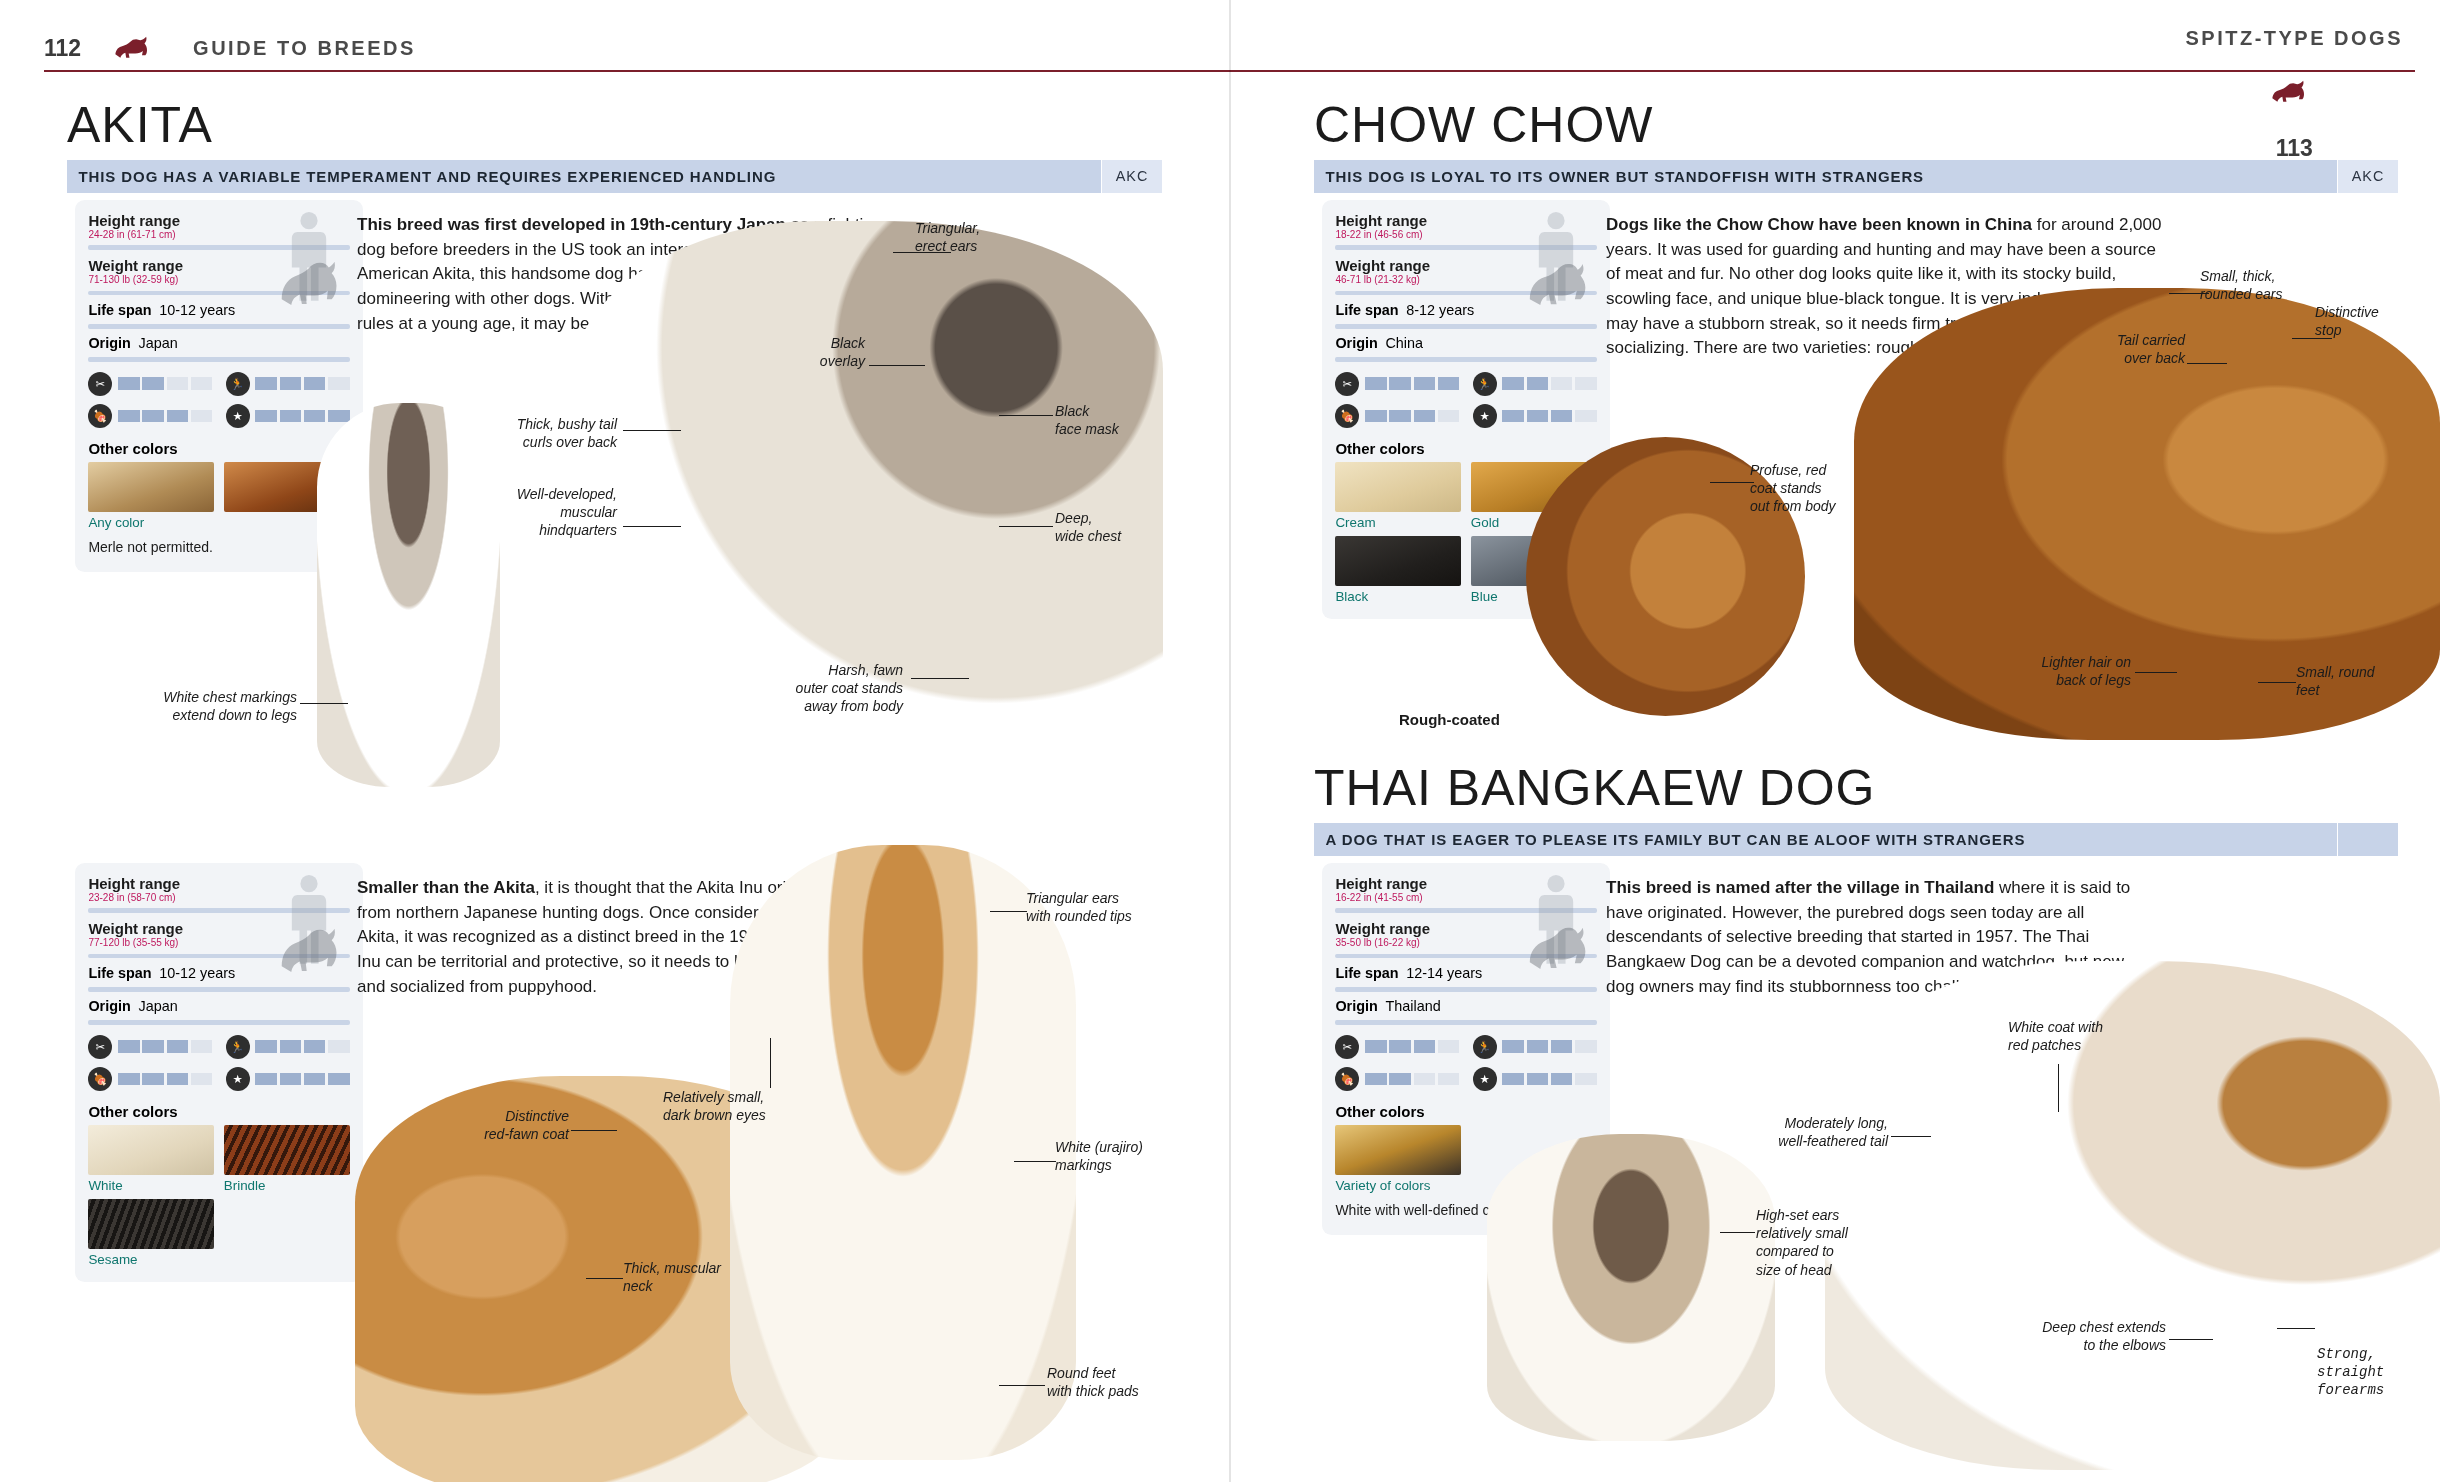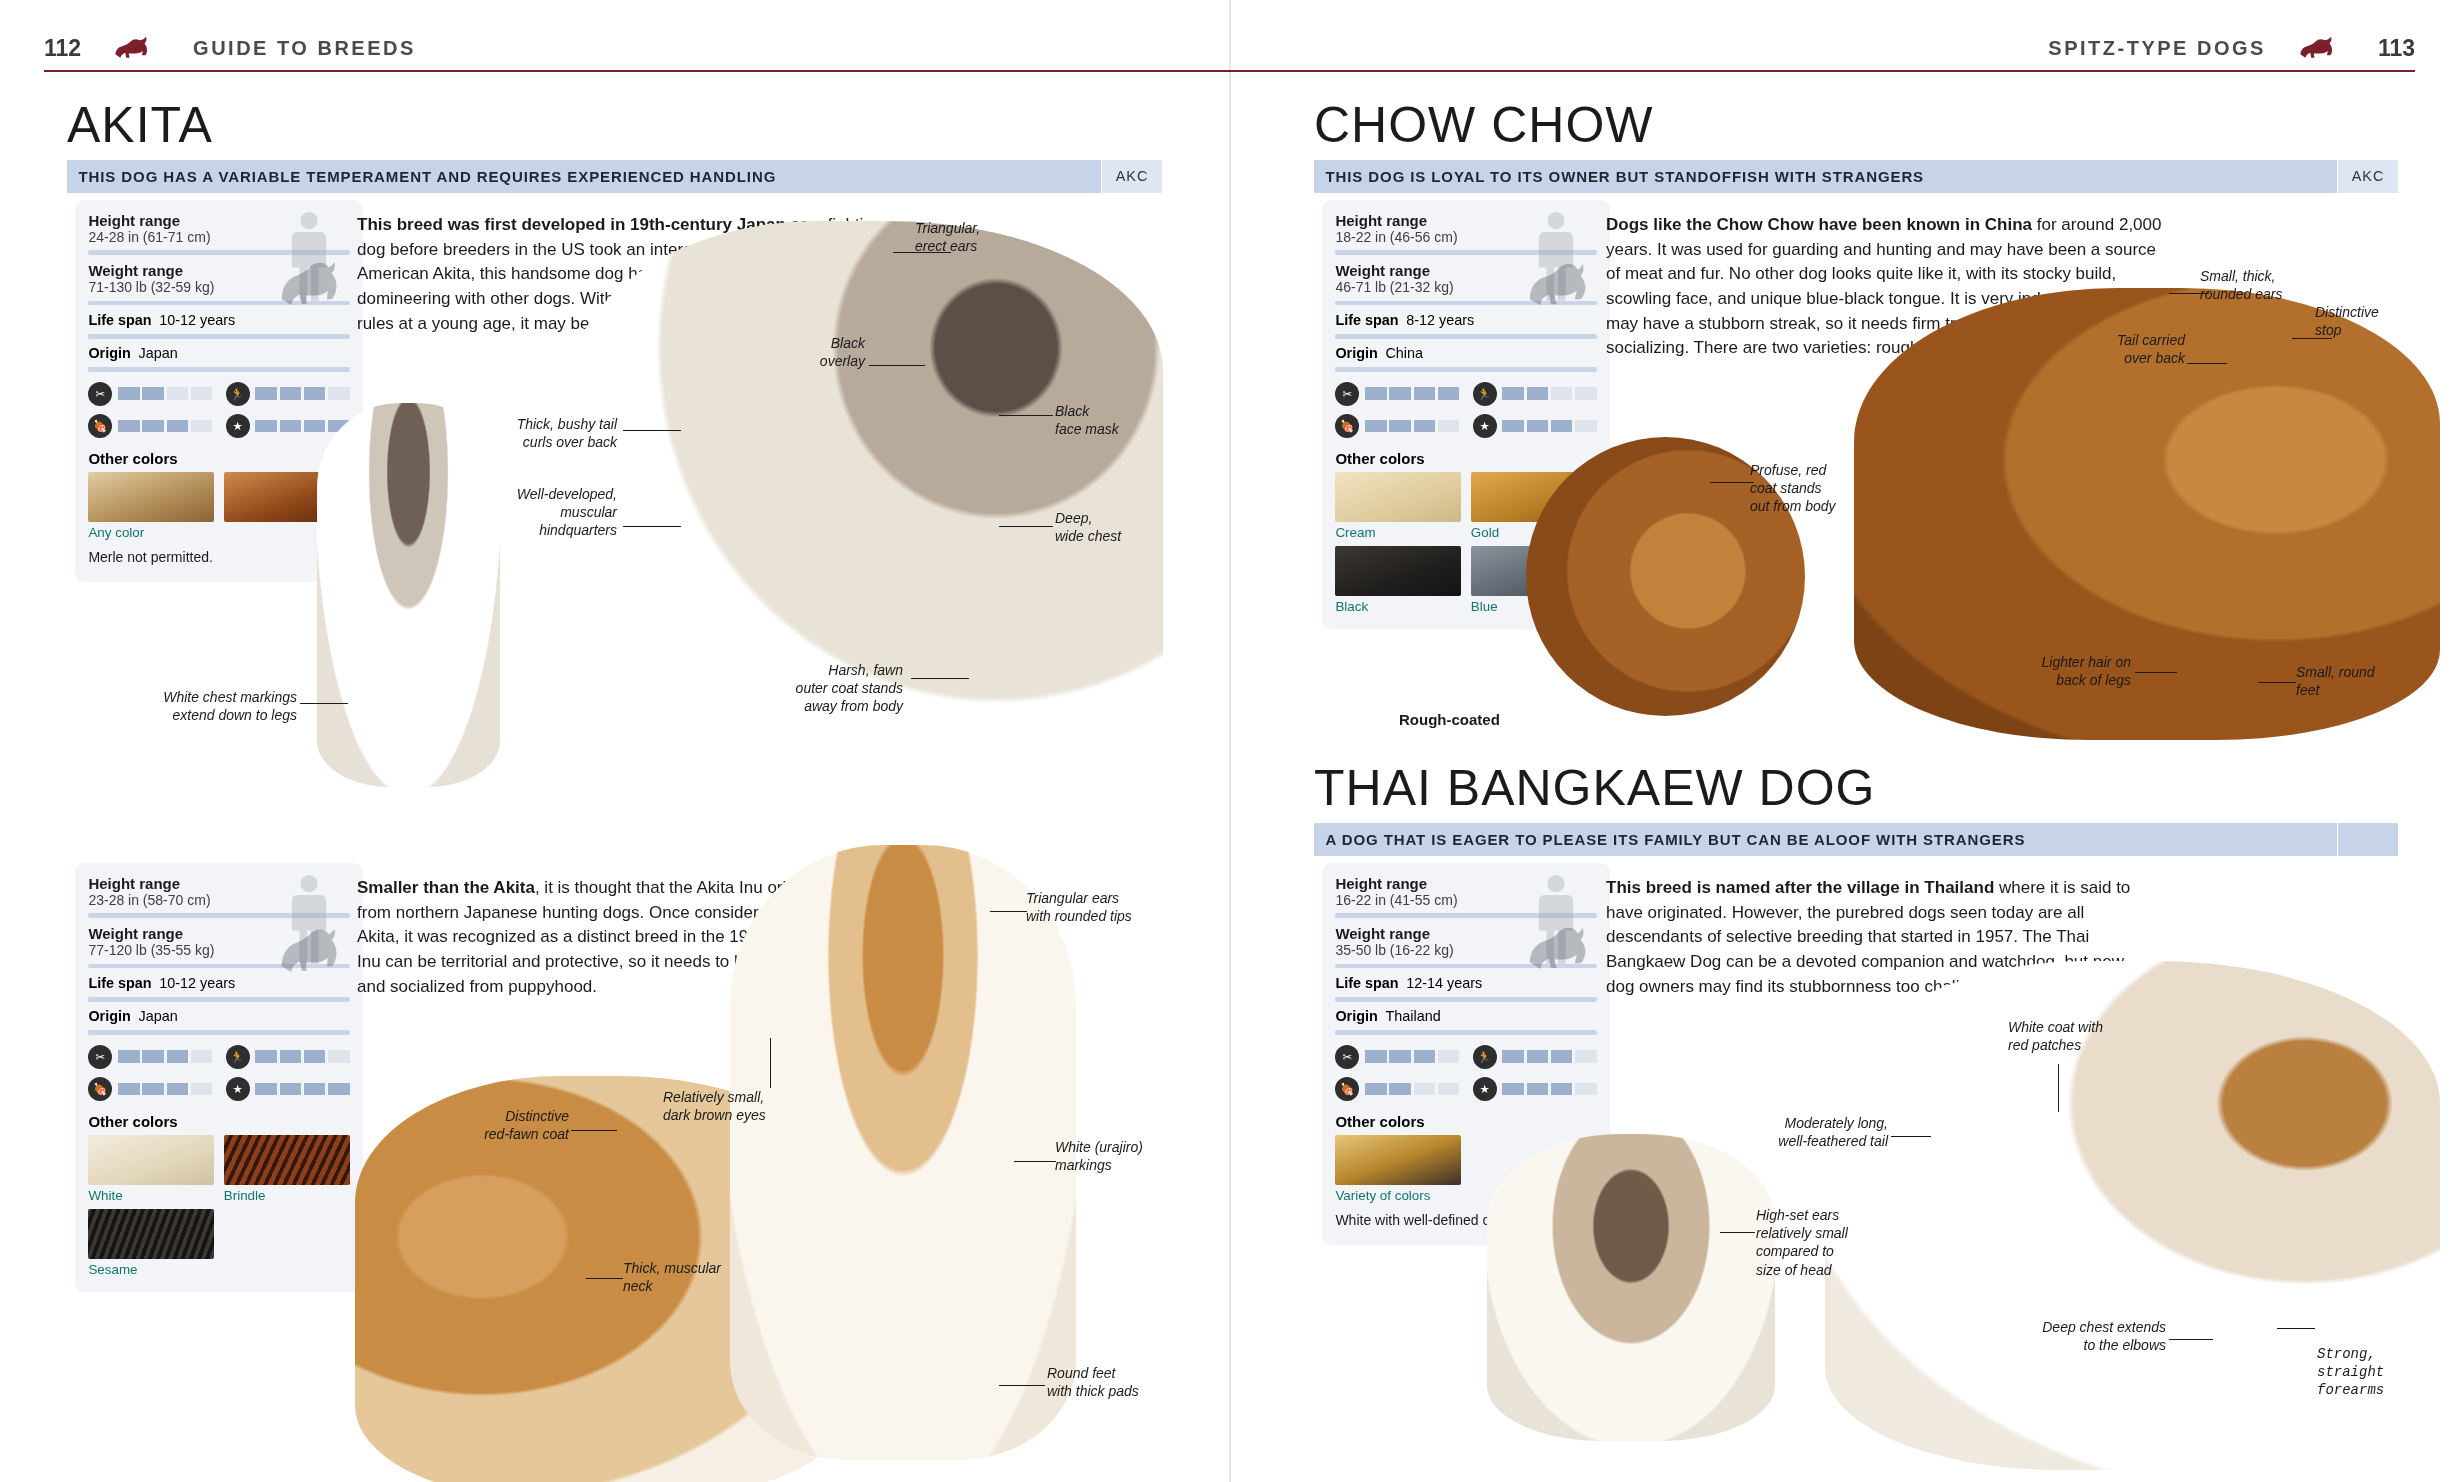--- a/index.html
+++ b/index.html
@@ -22,21 +22,21 @@
     height: 42px;
     display: flex;
     align-items: center;
     gap: 30px;
     font-size: 20px;
     letter-spacing: 2.5px;
     font-weight: bold;
     color: #4a4a4a;
   }
   .runhead.left { left: 44px; }
-  .runhead.right { right: 44px; }
+  .runhead.right { right: 56px; flex-direction: column; }
   .runhead .pageno {
     font-size: 23px;
     color: #3b3b3b;
     font-weight: bold;
     letter-spacing: 0;
   }
   .runhead .dogmark {
     width: 52px; height: 25px;
     display: inline-block;
   }
@@ -104,22 +104,22 @@
     border-radius: 9.6px;
     padding: 11.5px 13.4px 15.4px 13.4px;
   }
   .stat-row { margin-bottom: 3.8px; }
   .stat-label {
     font-size: 15px;
     font-weight: bold;
     color: #1b1b1b;
   }
   .stat-value {
-    font-size: 14px;
-    color: #404040;
+    font-size: 10px;
+    color: #be185d;
   }
   .bar-line {
     height: 4.8px;
     background: #c9d4e6;
     margin: 5.8px 0 6.7px 0;
     border-radius: 1.9px;
   }
   .inline-stat {
     display: flex;
     align-items: baseline;

